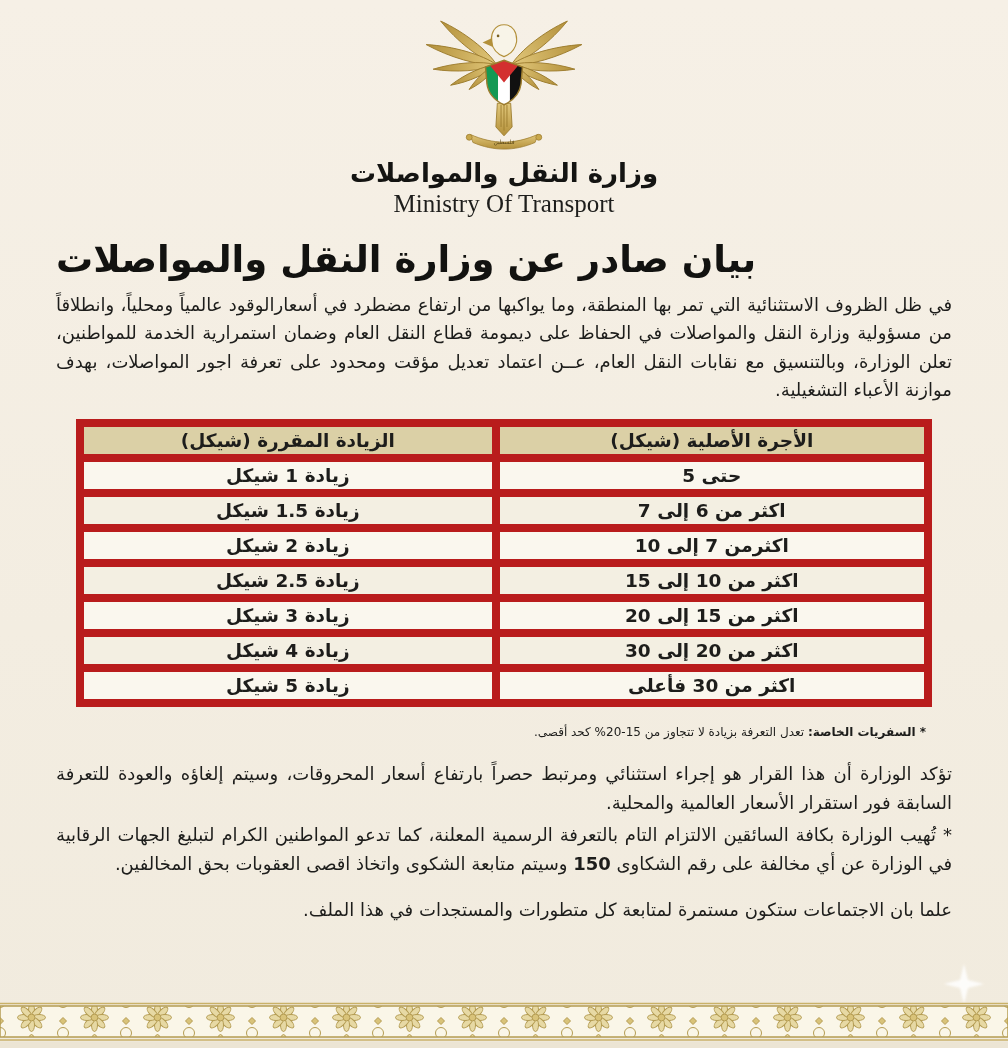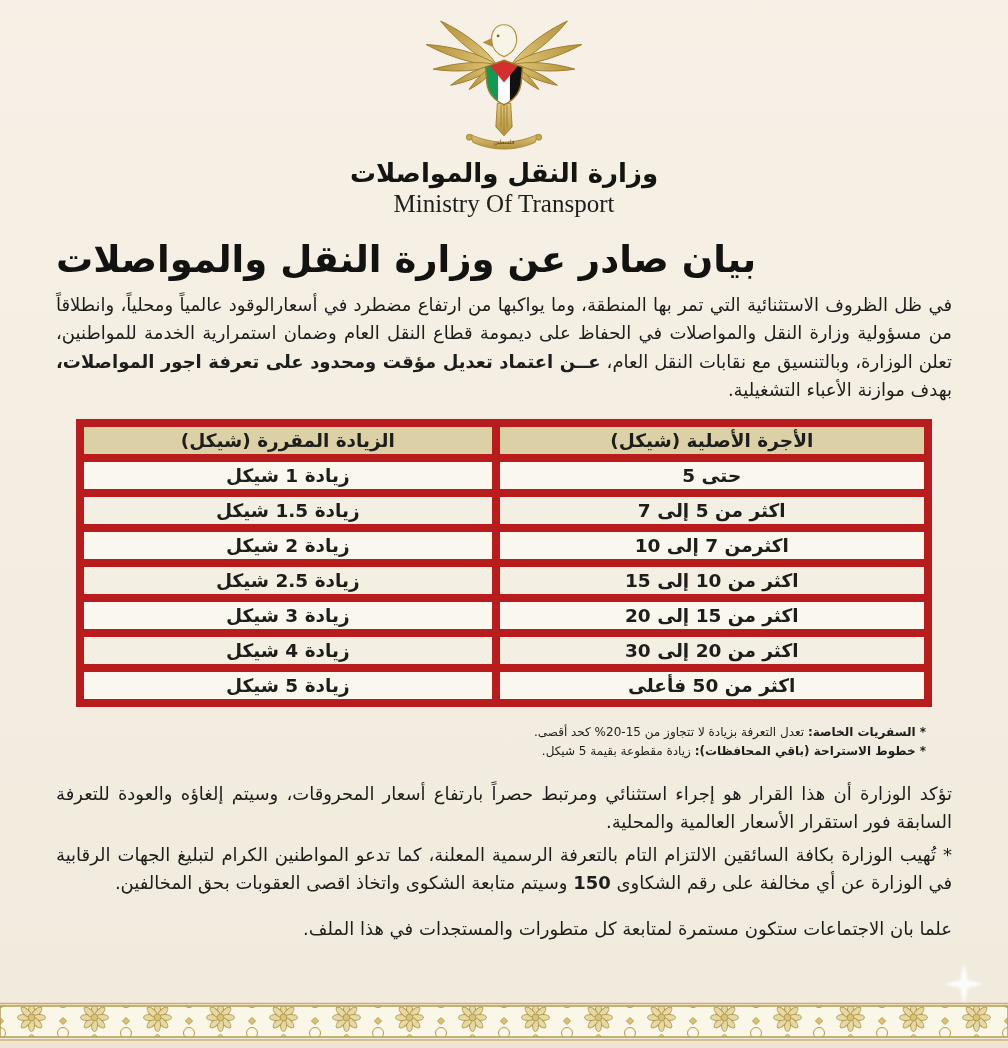--- a/index.html
+++ b/index.html
@@ -13,21 +13,21 @@
   }
   .poster{padding:0 56px;}
   
   .emblem{display:block;margin:10px auto 0;width:168px;height:148px;}
   .brand-ar{text-align:center;font-size:26px;font-weight:bold;margin-top:0;color:#141412;}
   .brand-en{text-align:center;font-size:25px;margin-top:2px;color:#1e1e1c;direction:ltr;font-family:Liberation Serif, serif;}
   
   h1.title{text-align:left;font-size:37px;font-weight:bold;margin:20px 0 8px;color:#121210;letter-spacing:-1px;}
   
   p.body{font-size:18px;line-height:1.58;text-align:justify;margin:10px 0 0;}
-  p.body .b{font-weight:bold;}
+  p.body .b{font-weight:normal;}
   
   table.fares{
     width:calc(100% - 40px);
     margin:14px 20px 0;
     border-collapse:collapse;
     table-layout:fixed;
   }
   table.fares th,table.fares td{
     border:8px solid #b91c1c;
     text-align:center;
@@ -126,49 +126,48 @@
         <th>الأجرة الأصلية (شيكل)</th>
         <th>الزيادة المقررة (شيكل)</th>
       </tr>
     </thead>
     <tbody>
       <tr>
         <td>حتى 5</td>
         <td>زيادة 1 شيكل</td>
       </tr>
       <tr>
-        <td>اكثر من 5 إلى 7</td>
+        <td>اكثر من 6 إلى 7</td>
         <td>زيادة 1.5 شيكل</td>
       </tr>
       <tr>
         <td>اكثرمن 7 إلى 10</td>
         <td>زيادة 2 شيكل</td>
       </tr>
       <tr>
         <td>اكثر من 10 إلى 15</td>
         <td>زيادة 2.5 شيكل</td>
       </tr>
       <tr>
         <td>اكثر من 15 إلى 20</td>
         <td>زيادة 3 شيكل</td>
       </tr>
       <tr>
         <td>اكثر من 20 إلى 30</td>
         <td>زيادة 4 شيكل</td>
       </tr>
       <tr>
-        <td>اكثر من 50 فأعلى</td>
+        <td>اكثر من 30 فأعلى</td>
         <td>زيادة 5 شيكل</td>
       </tr>
     </tbody>
   </table>
 
   <ul class="notes">
     <li><span class="lead">* السفريات الخاصة:</span><span> تعدل التعرفة بزيادة لا تتجاوز من 15-20% كحد أقصى.</span></li>
-    <li><span class="lead">* خطوط الاستراحة (باقي المحافظات):</span><span> زيادة مقطوعة بقيمة 5 شيكل.</span></li>
   </ul>
 
   <p class="body" style="margin-top:18px">تؤكد الوزارة أن هذا القرار هو إجراء استثنائي ومرتبط حصراً بارتفاع أسعار المحروقات، وسيتم إلغاؤه والعودة للتعرفة السابقة فور استقرار الأسعار العالمية والمحلية.</p>
 
   <p class="body" style="margin-top:4px"><span>* تُهيب الوزارة بكافة السائقين الالتزام التام بالتعرفة الرسمية المعلنة، كما تدعو المواطنين الكرام لتبليغ الجهات الرقابية في الوزارة عن أي مخالفة على رقم الشكاوى </span><span class="num">150</span><span> وسيتم متابعة الشكوى واتخاذ اقصى العقوبات بحق المخالفين.</span></p>
 
   <p class="body" style="margin-top:18px">علما بان الاجتماعات ستكون مستمرة لمتابعة كل متطورات والمستجدات في هذا الملف.</p>
 
 </div>
 

